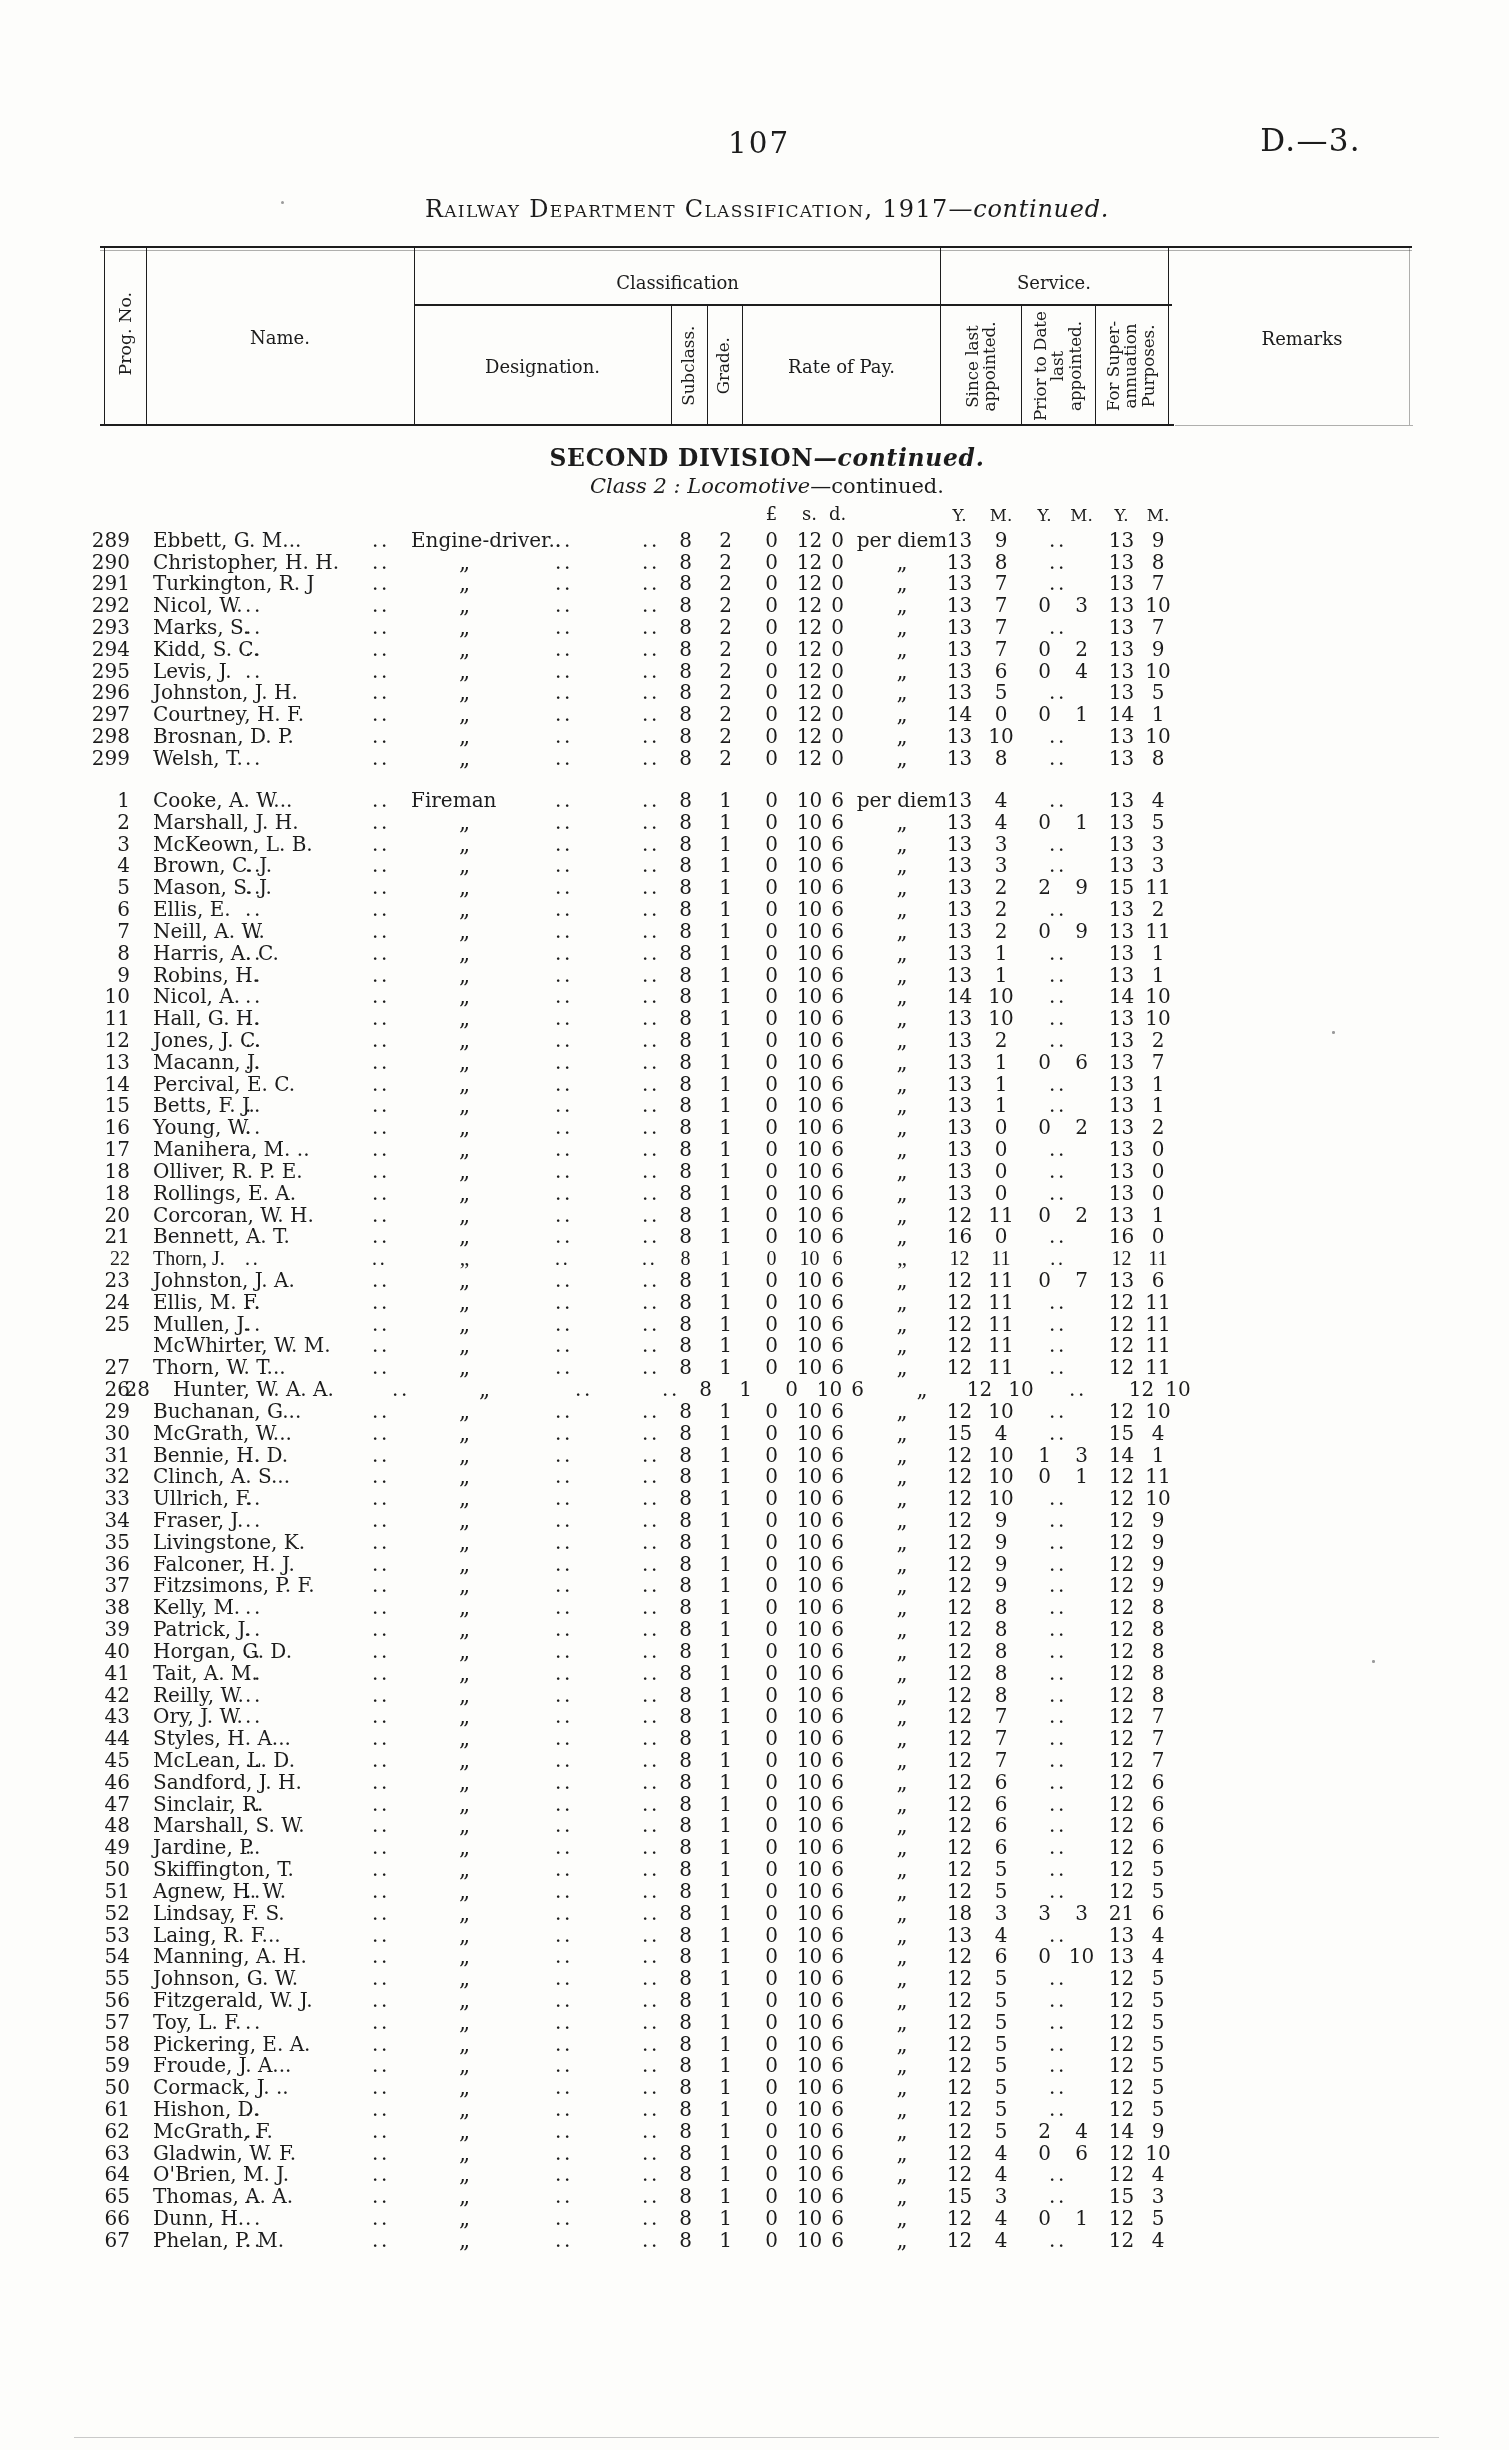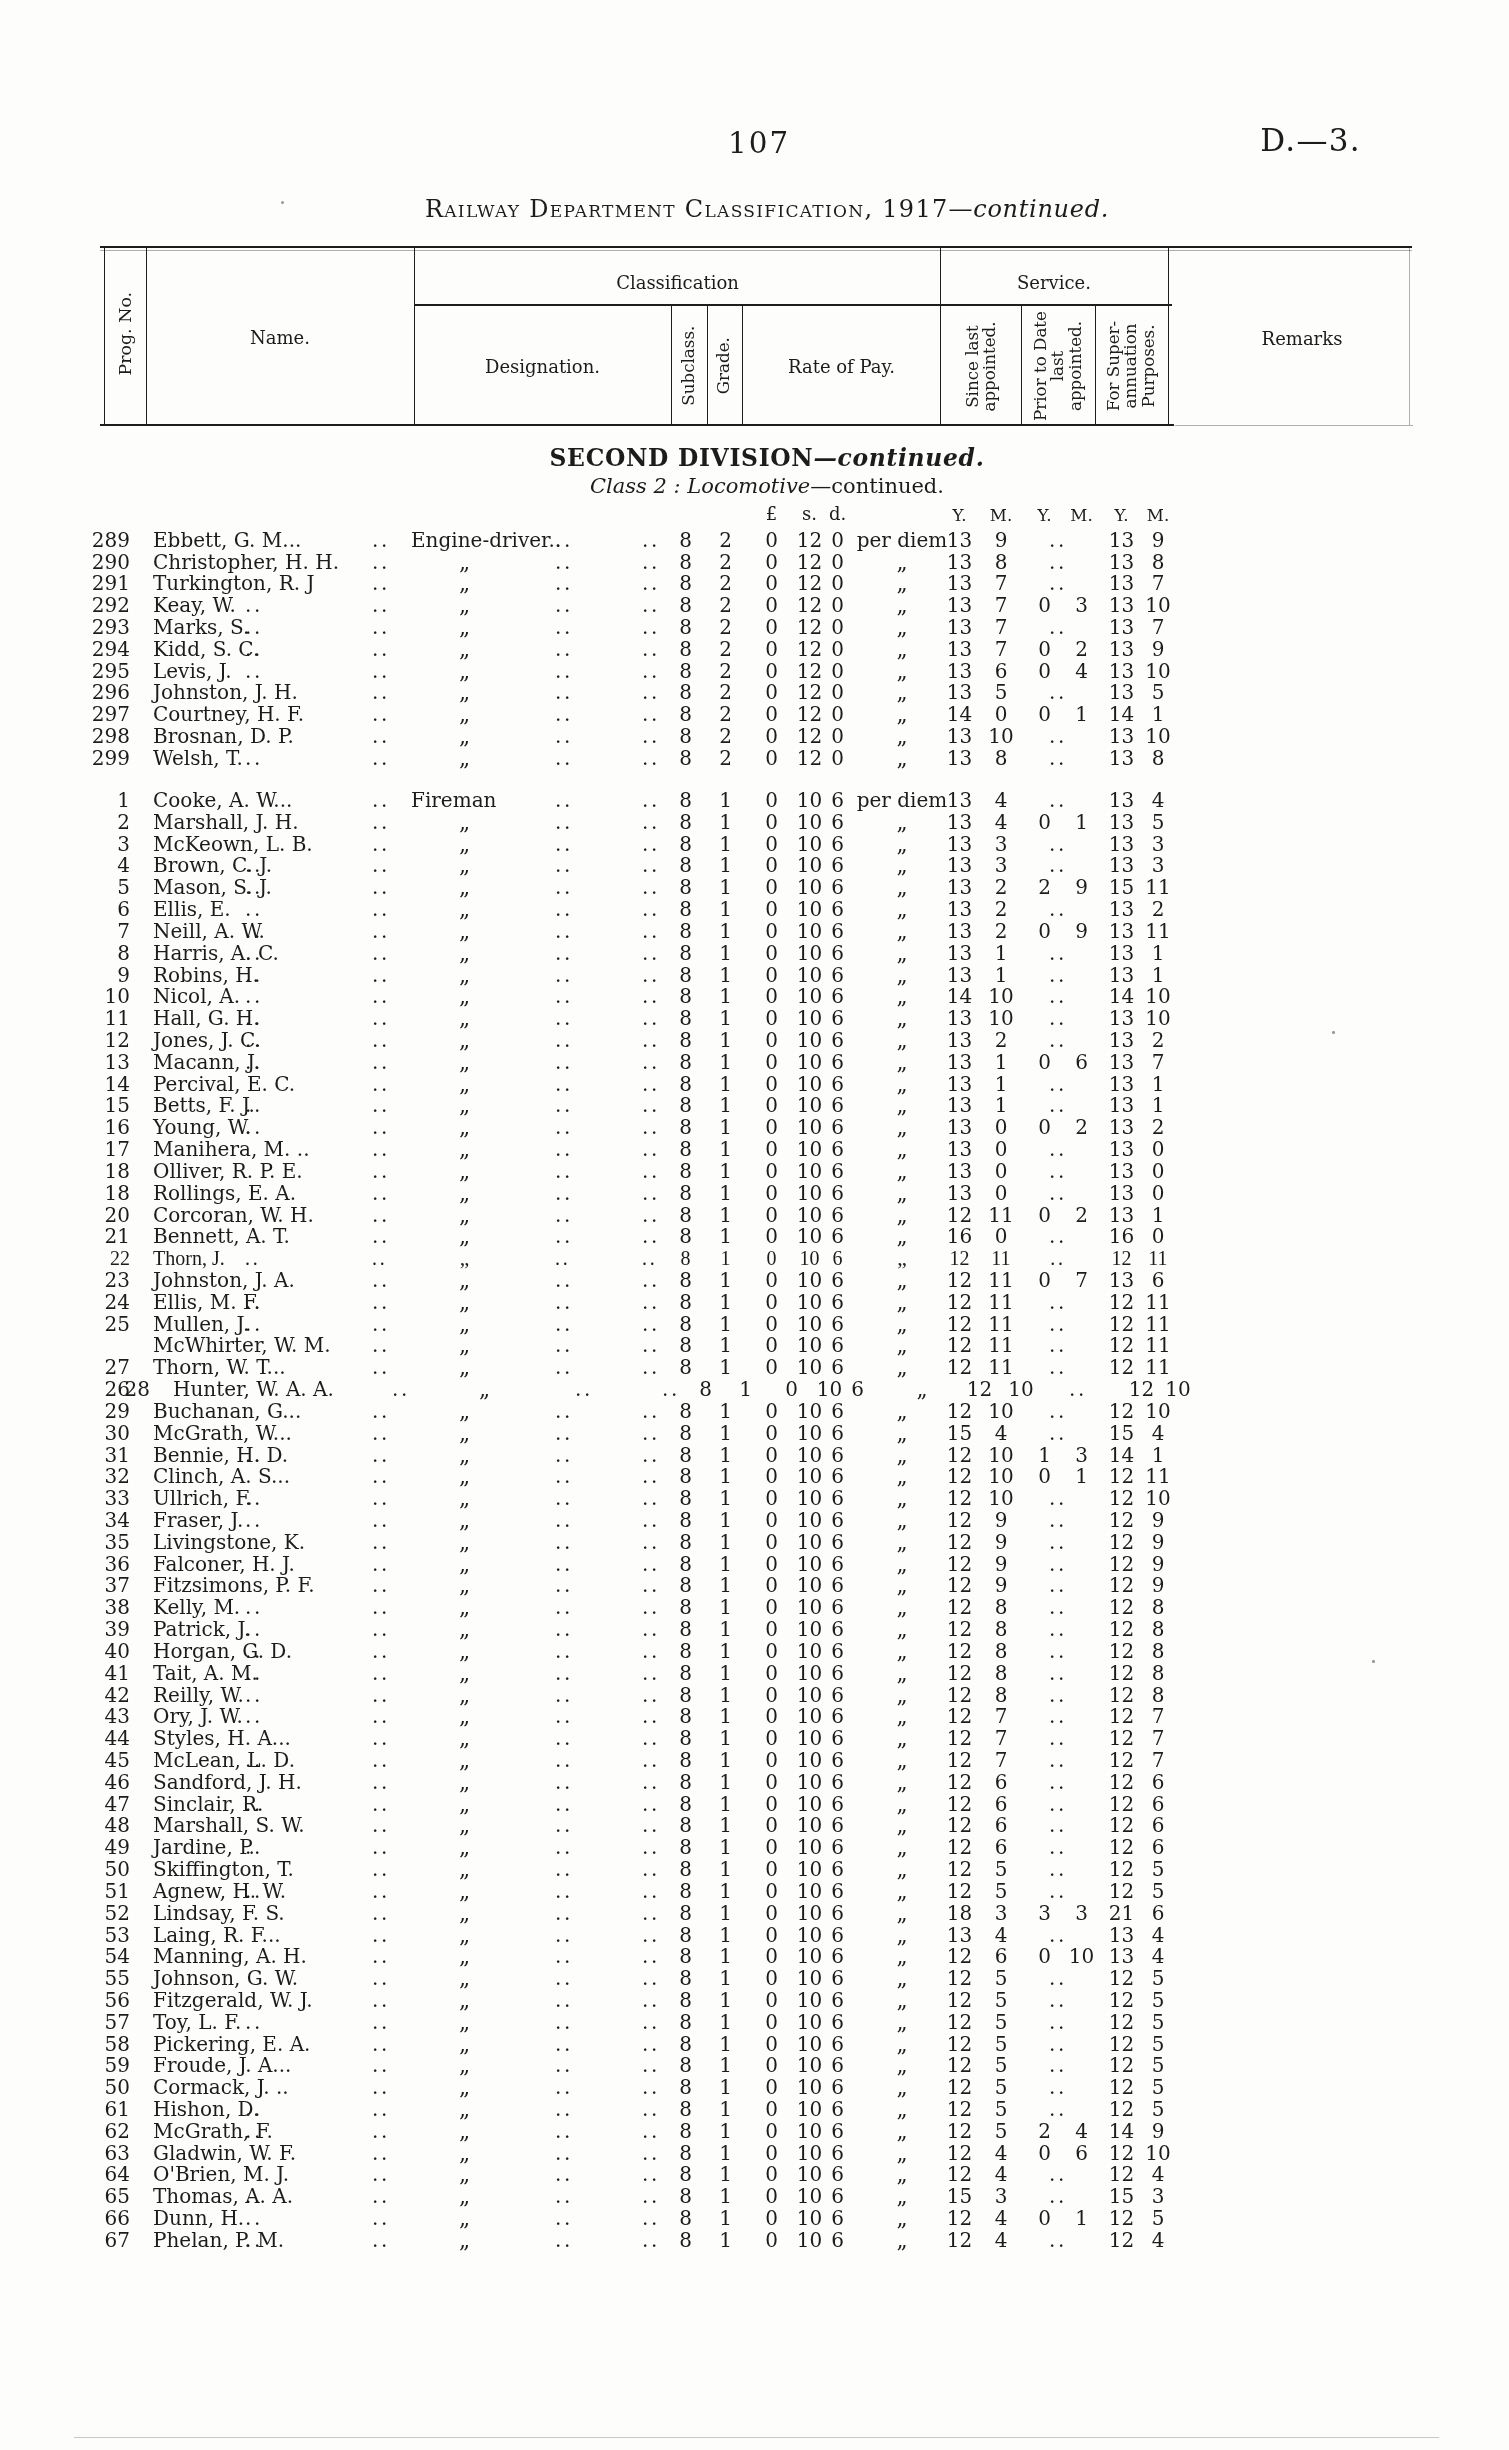--- a/index.html
+++ b/index.html
@@ -136,21 +136,21 @@
         <span class="cell ct" style="left: 820px; width: 35px;">0</span>
         <span class="cell ct ditto" style="left: 849px; width: 106px;">„</span>
         <span class="cell ct" style="left: 941px; width: 37px;">13</span>
         <span class="cell ct" style="left: 985px; width: 32px;">7</span>
         <span class="cell ct lead" style="left: 1023px; width: 70px;">..</span>
         <span class="cell ct" style="left: 1103px; width: 37px;">13</span>
         <span class="cell ct" style="left: 1142px; width: 32px;">7</span>
       </div>
       <div class="row" style="top: 594px;">
         <span class="cell rt" style="left: 72px; width: 58px;">292</span>
-        <span class="cell" style="left: 153px;">Keay, W.</span>
+        <span class="cell" style="left: 153px;">Nicol, W.</span>
         <span class="cell lead" style="left: 245px; width: 27px;">..</span>
         <span class="cell lead" style="left: 372px; width: 27px;">..</span>
         <span class="cell ct ditto" style="left: 411px; width: 107px;">„</span>
         <span class="cell lead" style="left: 555px; width: 27px;">..</span>
         <span class="cell lead" style="left: 642px; width: 27px;">..</span>
         <span class="cell ct" style="left: 667px; width: 37px;">8</span>
         <span class="cell ct" style="left: 707px; width: 37px;">2</span>
         <span class="cell ct" style="left: 754px; width: 35px;">0</span>
         <span class="cell ct" style="left: 792px; width: 35px;">12</span>
         <span class="cell ct" style="left: 820px; width: 35px;">0</span>

